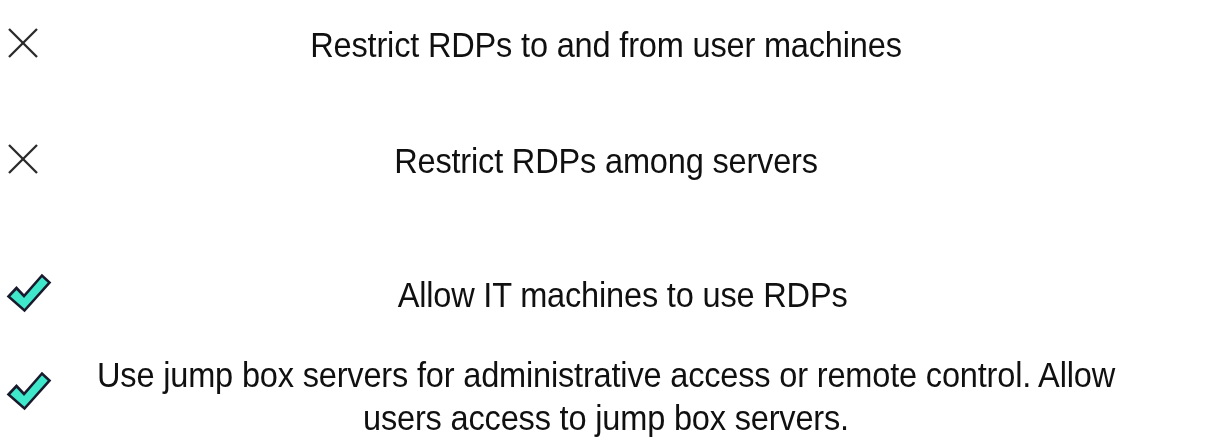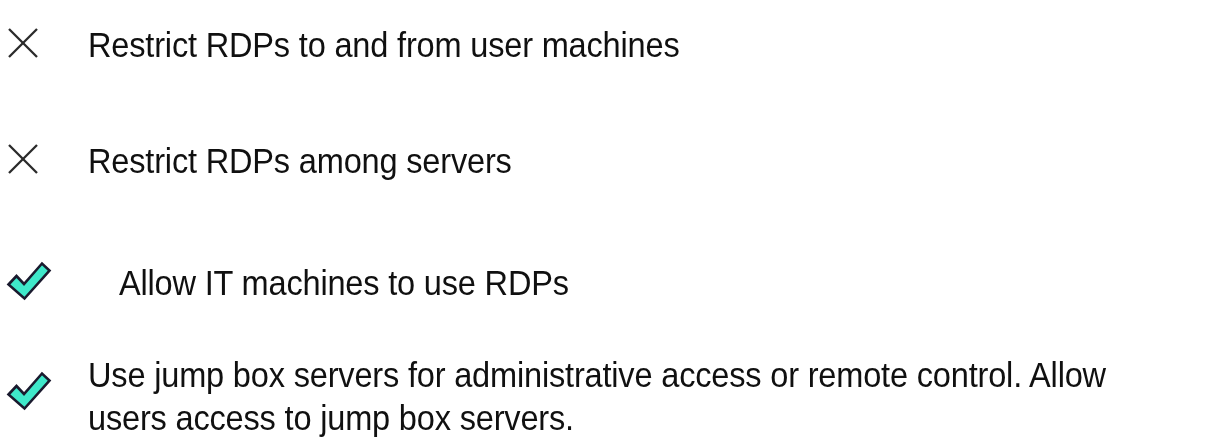--- a/index.html
+++ b/index.html
@@ -12,20 +12,21 @@
     height: 446px;
     background: #ffffff;
     font-family: "Liberation Sans", "DejaVu Sans", sans-serif;
     overflow: hidden;
   }
   .checklist {
     position: relative;
     width: 1210px;
     height: 446px;
     background: #ffffff;
+    text-align: center;
   }
   .row {
     position: absolute;
     display: flex;
     align-items: flex-start;
     left: 0;
     width: 1210px;
   }
   .icon-cell {
     width: 88px;
@@ -48,21 +49,21 @@
     font-weight: 400;
     white-space: pre-line;
     transform: scaleX(0.93);
     transform-origin: left center;
     padding-right: 8px;
   }
 
   
   .row-1 { top: 18px; }
   .row-2 { top: 134px; }
-  .row-3 { top: 256px; gap: 31px; }
+  .row-3 { top: 268px; gap: 31px; }
   .row-4 { top: 348px; }
 
   .row-1 .icon-cell, .row-2 .icon-cell { height: 50px; }
   .row-3 .icon-cell { height: 50px; }
   .row-4 .icon-cell { height: 86px; align-items: center; }
 
   .row-1 .row-text, .row-2 .row-text, .row-3 .row-text { padding-top: 5px; }
   .row-4 .row-text { padding-top: 5px; }
 </style>
 </head>

